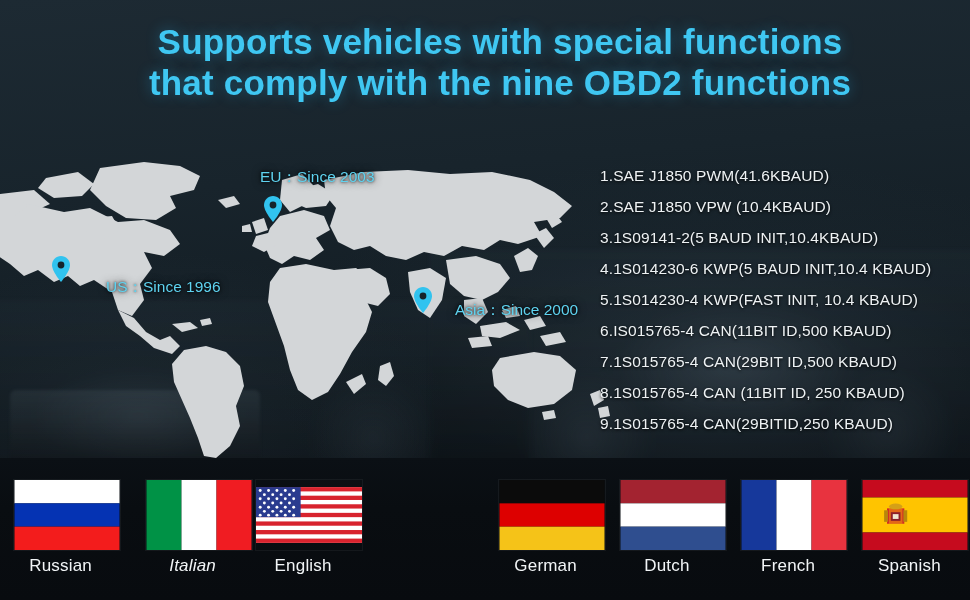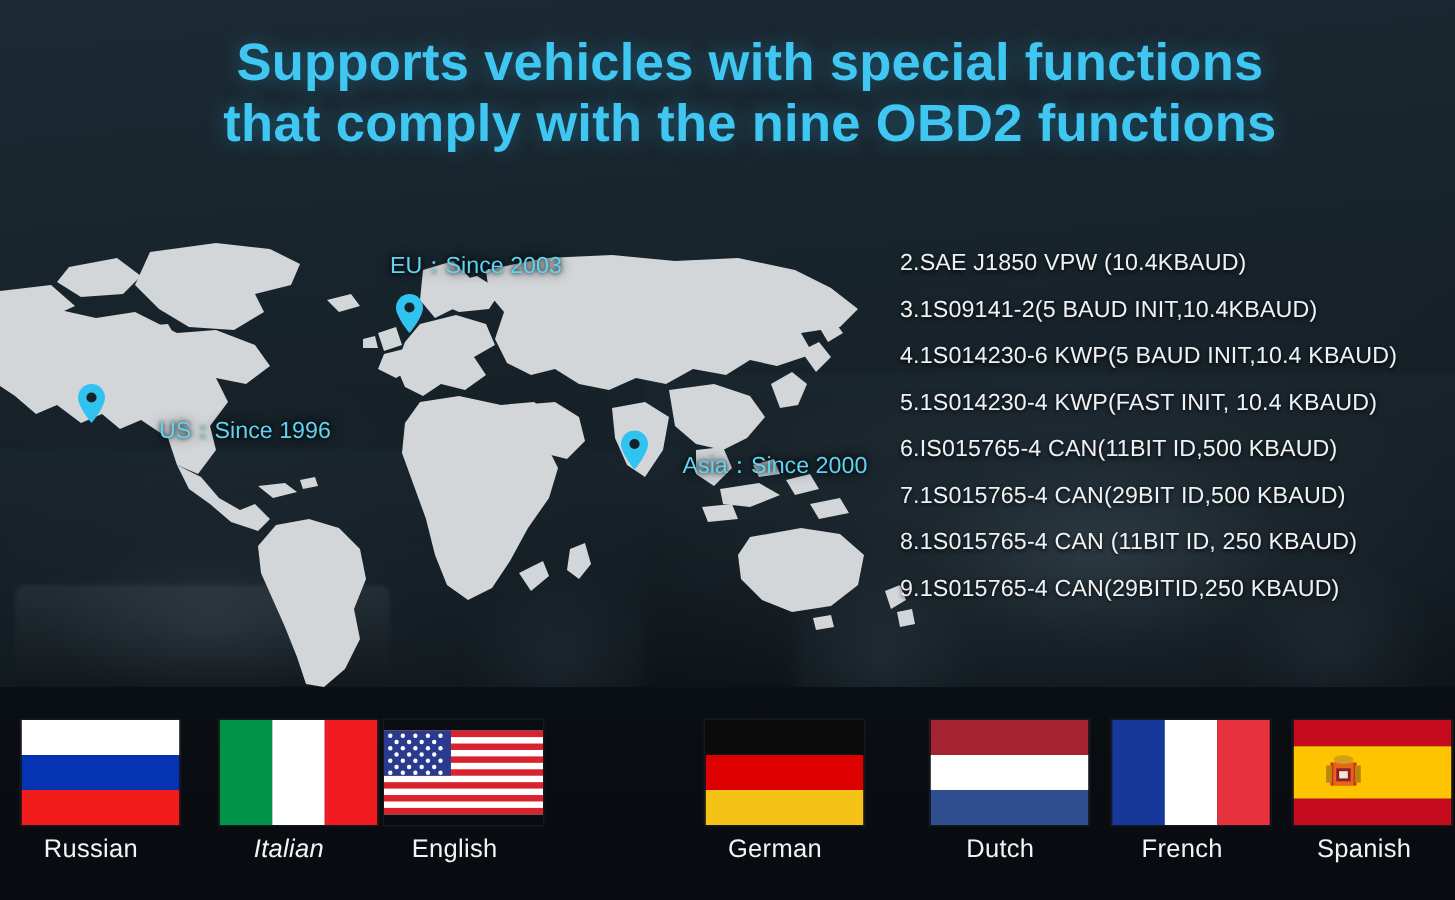--- a/index.html
+++ b/index.html
@@ -200,20 +200,21 @@
           <circle class="hole" cx="9" cy="9" r="3.4"></circle>
         </svg>
     </div>
 
     <div class="maplbl" style="left:228px;top:7px;margin-left:38px;">EU：Since 2003</div>
     <div class="maplbl" style="left:112px;top:117px;">US：Since 1996</div>
     <div class="maplbl" style="left:461px;top:140px;">Asia：Since 2000</div>
   </div>
 
   <div id="protocols">
+    <div class="row">1.SAE J1850 PWM(41.6KBAUD)</div>
     <div class="row">2.SAE J1850 VPW (10.4KBAUD)</div>
     <div class="row">3.1S09141-2(5 BAUD INIT,10.4KBAUD)</div>
     <div class="row">4.1S014230-6 KWP(5 BAUD INIT,10.4 KBAUD)</div>
     <div class="row">5.1S014230-4 KWP(FAST INIT, 10.4 KBAUD)</div>
     <div class="row">6.IS015765-4 CAN(11BIT ID,500 KBAUD)</div>
     <div class="row">7.1S015765-4 CAN(29BIT ID,500 KBAUD)</div>
     <div class="row">8.1S015765-4 CAN (11BIT ID, 250 KBAUD)</div>
     <div class="row">9.1S015765-4 CAN(29BITID,250 KBAUD)</div>
   </div>
 
@@ -290,21 +291,21 @@
                 <circle cx="21" cy="20.1" r="1.05"></circle>
                 <circle cx="27" cy="20.1" r="1.05"></circle>
             </g>
           </g>
         </svg>
       </div>
       <div class="langlbl">English</div>
     </div>
 
 
-    <div class="cell" style="left:456px;">
+    <div class="cell" style="left:485px;">
       <div class="flagbox">
         <svg viewBox="0 0 60 40">
             <rect width="60" height="13.34" fill="#0b0b0b"></rect>
             <rect y="13.34" width="60" height="13.33" fill="#dd0000"></rect>
             <rect y="26.67" width="60" height="13.33" fill="#f5c318"></rect>
           </svg>
       </div>
       <div class="langlbl">German</div>
     </div>
 

